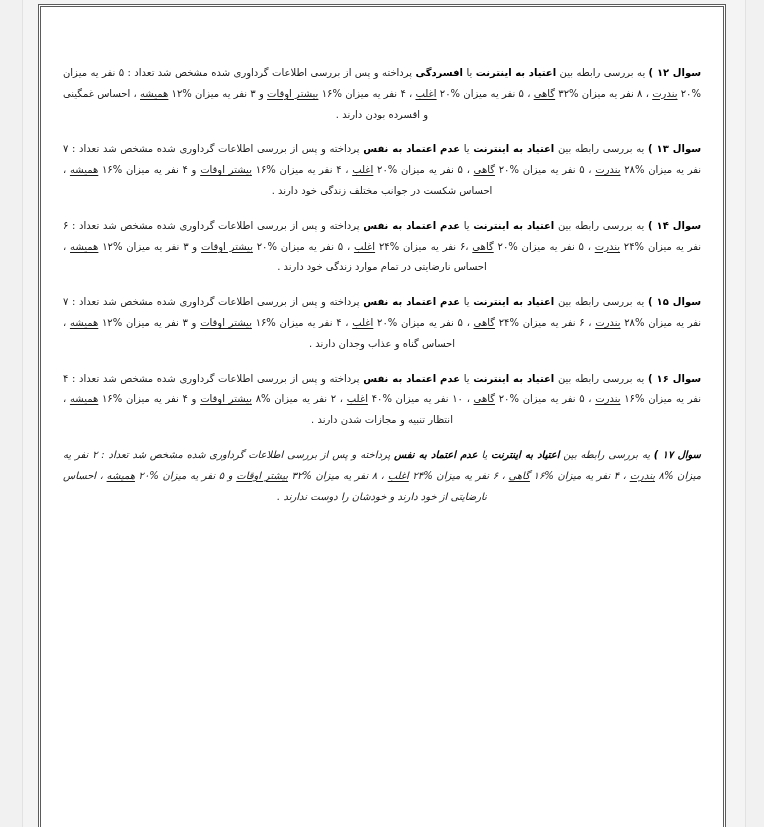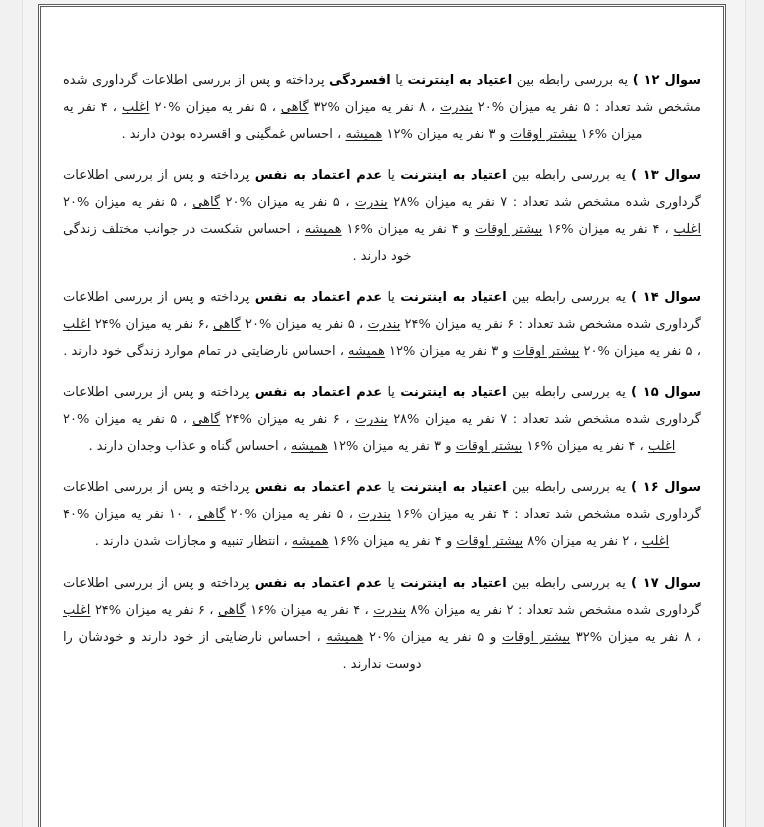--- a/index.html
+++ b/index.html
@@ -50,28 +50,28 @@
     left: 0; top: 0;
     width: 100%;
     padding: 46px 22px 0 22px;
     box-sizing: border-box;
   }
 
   .question-block {
     direction: rtl;
     text-align: justify;
     text-align-last: center;
-    font-size: 13px;
+    font-size: 10px;
     line-height: 2.08;
     color: #1b1b1b;
     margin-bottom: 14px;
     letter-spacing: 0.1px;
     font-family: "DejaVu Sans", "Liberation Sans", sans-serif;
   }
-  .question-block:last-child { margin-bottom: 4px; }
+  .question-block:last-child { margin-bottom: 4px; font-style: italic; }
 
   .q-label {
     font-weight: bold;
     color: #000;
   }
   .b {
     font-weight: bold;
     color: #000;
   }
   .u {

